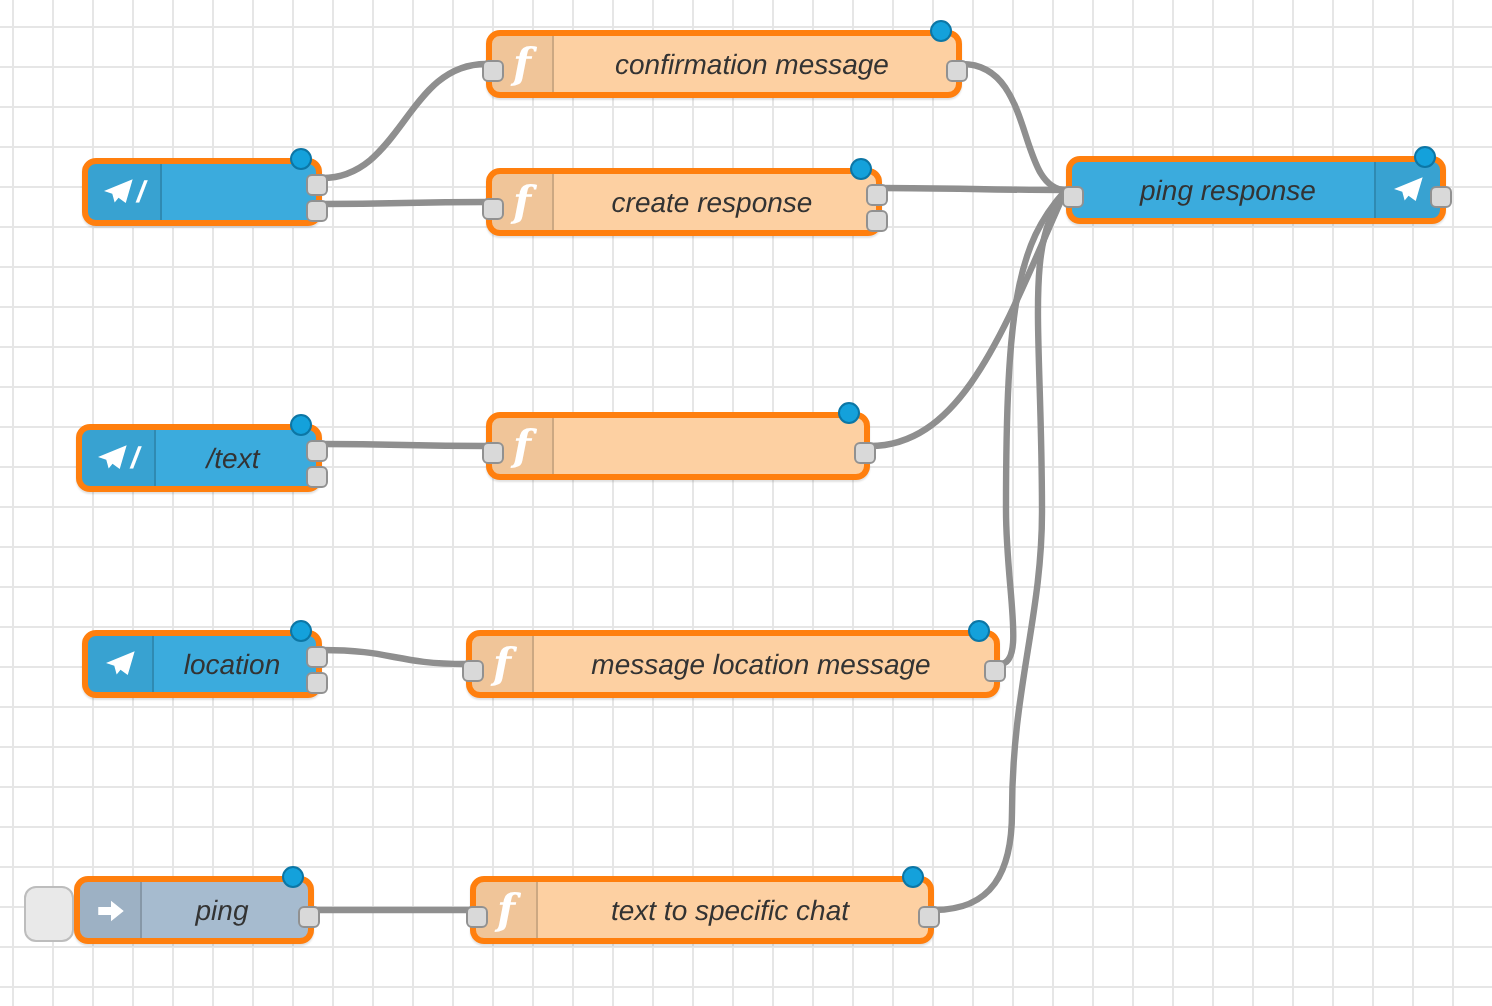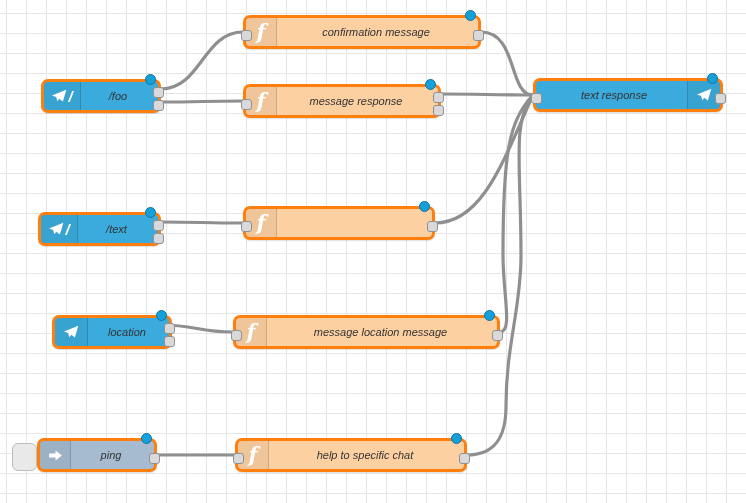--- a/index.html
+++ b/index.html
@@ -37,21 +37,21 @@
     color:#ffffff;font-size:21px;line-height:1;margin-top:-2px;
   }
   .cmd-slash{
     font-family:"Liberation Sans",sans-serif;font-style:italic;font-weight:bold;
     color:#ffffff;font-size:15px;line-height:1;
   }
   .plane{width:16px;height:16px;}
   .inject-arrow{width:17px;height:17px;}
   .label{
     position:absolute;top:0;bottom:0;display:flex;align-items:center;justify-content:center;
-    font-style:italic;font-size:11px;color:#333333;white-space:nowrap;overflow:hidden;
+    font-style:italic;font-size:14px;color:#333333;white-space:nowrap;overflow:hidden;
   }
   .label.after-30{left:34px;right:6px;}
   .label.after-32{left:36px;right:6px;}
   .label.after-36{left:40px;right:6px;}
   .label.before-32{left:8px;right:36px;}
   .port{
     position:absolute;width:11px;height:11px;box-sizing:border-box;
     background:#d9d9d9;border:1px solid #919191;border-radius:3px;z-index:3;
   }
   .port.in{left:-5.5px;top:11.5px;}
@@ -95,44 +95,43 @@
     <div class="changed-dot"></div>
   </div>
 
   <div class="node blue" style="left:41px;top:79px;width:120px;">
     <div class="icon-strip w36">
       <svg class="plane" viewBox="0 0 24 24">
           <path d="M23 2.5 L1.5 11.3 l6.2 2.1 1.8 6.4 2.9-3.5 5.4 3.9 z" fill="#ffffff"></path>
         </svg>
       <span class="cmd-slash">/</span>
     </div>
-    <div class="label after-36">/foo</div>
     <div class="port out1"></div>
     <div class="port out2"></div>
     <div class="changed-dot"></div>
   </div>
 
   <div class="node orange" style="left:243px;top:84px;width:198px;">
     <div class="icon-strip">
         <span class="ficon">f</span>
       </div>
-    <div class="label after-30">message response</div>
+    <div class="label after-30">create response</div>
     <div class="port in"></div>
     <div class="port out1"></div>
     <div class="port out2"></div>
     <div class="changed-dot"></div>
   </div>
 
   <div class="node blue" style="left:533px;top:78px;width:190px;">
     <div class="icon-strip w32 right">
       <svg class="plane" viewBox="0 0 24 24">
           <path d="M23 2.5 L1.5 11.3 l6.2 2.1 1.8 6.4 2.9-3.5 5.4 3.9 z" fill="#ffffff"></path>
         </svg>
     </div>
-    <div class="label before-32">text response</div>
+    <div class="label before-32">ping response</div>
     <div class="port in"></div>
     <div class="port out"></div>
     <div class="changed-dot"></div>
   </div>
 
   <div class="node blue" style="left:38px;top:212px;width:123px;">
     <div class="icon-strip w36">
       <svg class="plane" viewBox="0 0 24 24">
           <path d="M23 2.5 L1.5 11.3 l6.2 2.1 1.8 6.4 2.9-3.5 5.4 3.9 z" fill="#ffffff"></path>
         </svg>
@@ -146,21 +145,21 @@
 
   <div class="node orange" style="left:243px;top:206px;width:192px;">
     <div class="icon-strip">
         <span class="ficon">f</span>
       </div>
     <div class="port in"></div>
     <div class="port out"></div>
     <div class="changed-dot"></div>
   </div>
 
-  <div class="node blue" style="left:52px;top:315px;width:120px;">
+  <div class="node blue" style="left:41px;top:315px;width:120px;">
     <div class="icon-strip w32">
       <svg class="plane" viewBox="0 0 24 24">
           <path d="M23 2.5 L1.5 11.3 l6.2 2.1 1.8 6.4 2.9-3.5 5.4 3.9 z" fill="#ffffff"></path>
         </svg>
     </div>
     <div class="label after-32">location</div>
     <div class="port out1"></div>
     <div class="port out2"></div>
     <div class="changed-dot"></div>
   </div>
@@ -184,19 +183,19 @@
     </div>
     <div class="label after-30">ping</div>
     <div class="port out"></div>
     <div class="changed-dot"></div>
   </div>
 
   <div class="node orange" style="left:235px;top:438px;width:232px;">
     <div class="icon-strip">
         <span class="ficon">f</span>
       </div>
-    <div class="label after-30">help to specific chat</div>
+    <div class="label after-30">text to specific chat</div>
     <div class="port in"></div>
     <div class="port out"></div>
     <div class="changed-dot"></div>
   </div>
 
 </div>
 
 </body></html>

